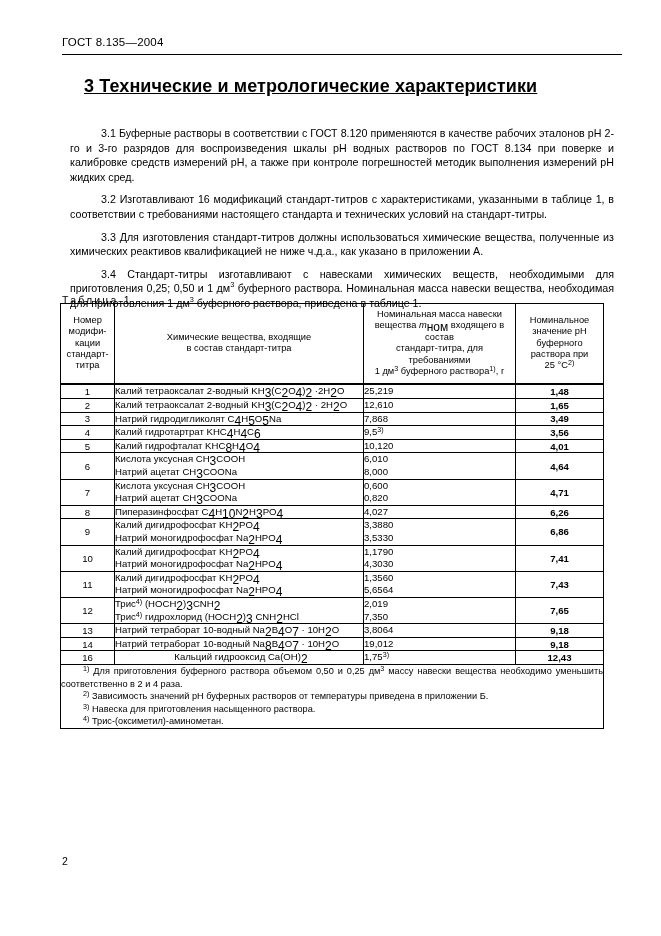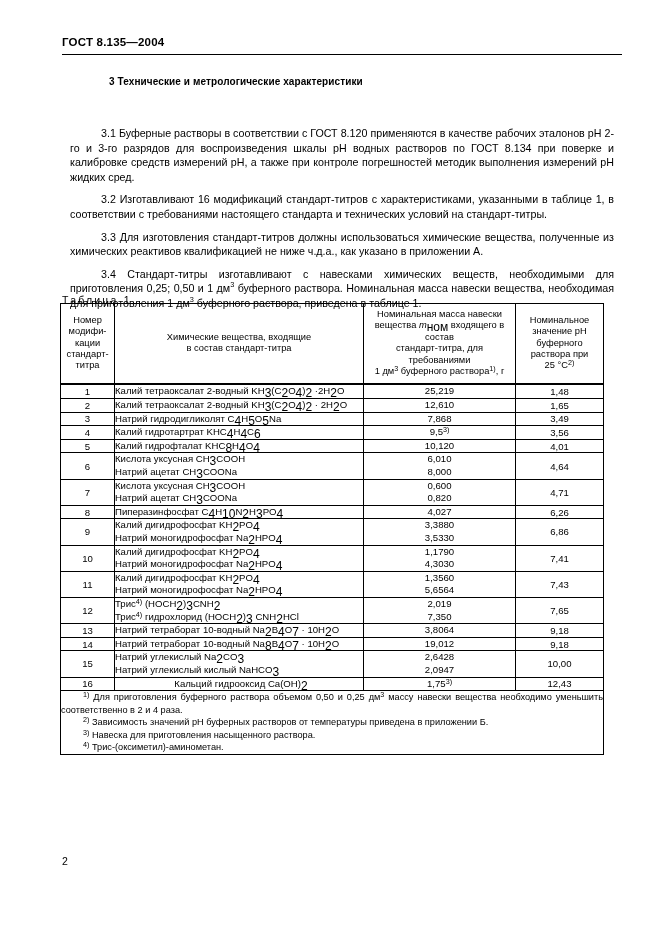--- a/index.html
+++ b/index.html
@@ -17,42 +17,43 @@
     overflow: hidden;
     box-sizing: border-box;
   }
 
   
   .runhead {
     position: absolute;
     left: 62px;
     top: 36px;
     font-size: 11.5px;
-    font-weight: bold;
+    font-weight: normal;
     letter-spacing: 0.2px;
     white-space: nowrap;
   }
   .runhead-rule {
     position: absolute;
     left: 62px;
     top: 54px;
     width: 560px;
     height: 1px;
     background: #000;
   }
 
   
   .sec-heading {
     position: absolute;
-    left: 109px;
+    left: 84px;
     top: 76px;
-    font-size: 10px;
+    font-size: 18px;
     font-weight: bold;
     letter-spacing: 0.1px;
     white-space: nowrap;
+    text-decoration: underline;
   }
 
   
   .body-block {
     position: absolute;
     left: 62px;
     top: 118px;
     width: 560px;
   }
   p.para {
@@ -110,29 +111,30 @@
     padding: 3px 2px;
   }
   td.chem {
     text-align: left;
     font-size: 9.6px;
     padding: 3px 4px 3px 12px;
     line-height: 12.6px;
   }
   td.chem.ctr { text-align: center; padding-left: 4px; }
   td.mass {
-    text-align: center;
+    text-align: left;
     font-size: 9.6px;
     padding: 3px 2px;
     line-height: 12.6px;
   }
   td.ph {
     text-align: center;
     font-size: 9.6px;
     padding: 3px 2px;
+    font-weight: bold;
   }
   .two-line { white-space: pre-line; }
 
   sub { font-size: 12px; vertical-align: -0.22em; line-height: 0; }
   sup { font-size: 7.2px; vertical-align: 0.45em; line-height: 0; }
 
   
   td.fn {
     padding: 6px 7px 7px 7px;
     font-size: 9.2px;
@@ -290,26 +292,20 @@
             <td class="mass">3,8064</td>
             <td class="ph">9,18</td>
           </tr>
           <tr>
             <td class="num">14</td>
             <td class="chem">Натрий тетраборат 10-водный Na<sub>8</sub>B<sub>4</sub>O<sub>7</sub> · 10H<sub>2</sub>O</td>
             <td class="mass">19,012</td>
             <td class="ph">9,18</td>
           </tr>
           <tr>
-            <td class="num">15</td>
-            <td class="chem">Натрий углекислый Na<sub>2</sub>CO<sub>3</sub><br>Натрий углекислый кислый NaHCO<sub>3</sub></td>
-            <td class="mass">2,6428<br>2,0947</td>
-            <td class="ph">10,00</td>
-          </tr>
-          <tr>
             <td class="num">16</td>
             <td class="chem ctr">Кальций гидрооксид Ca(OH)<sub>2</sub></td>
             <td class="mass">1,75<sup>3)</sup></td>
             <td class="ph">12,43</td>
           </tr>
         </tbody>
       <tfoot>
         <tr>
           <td class="fn" colspan="4" id="fncell">
               <p class="fn-item"><span class="fn-mark">1)</span> <span>Для приготовления буферного раствора объемом 0,50 и 0,25 дм<sup>3</sup> массу навески вещества необходимо уменьшить соответственно в 2 и 4 раза.</span></p>

